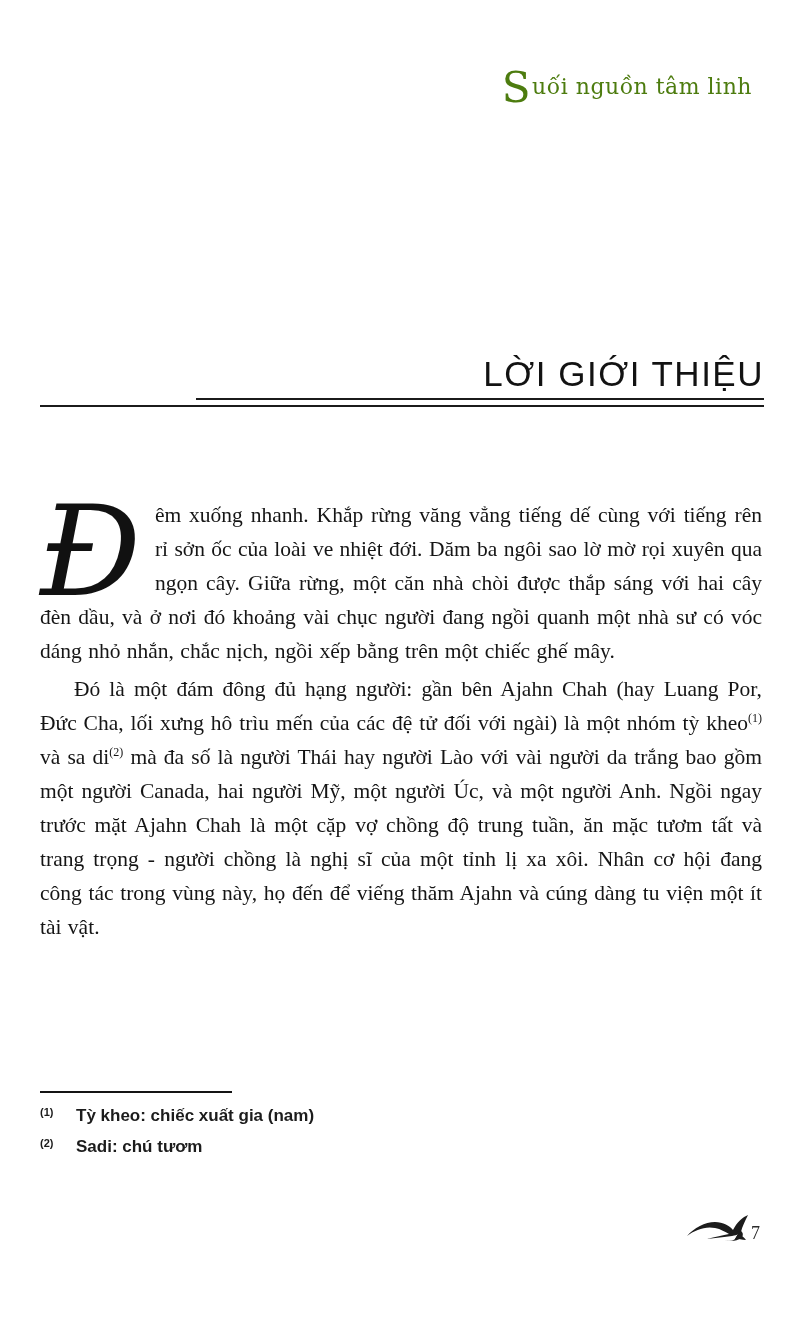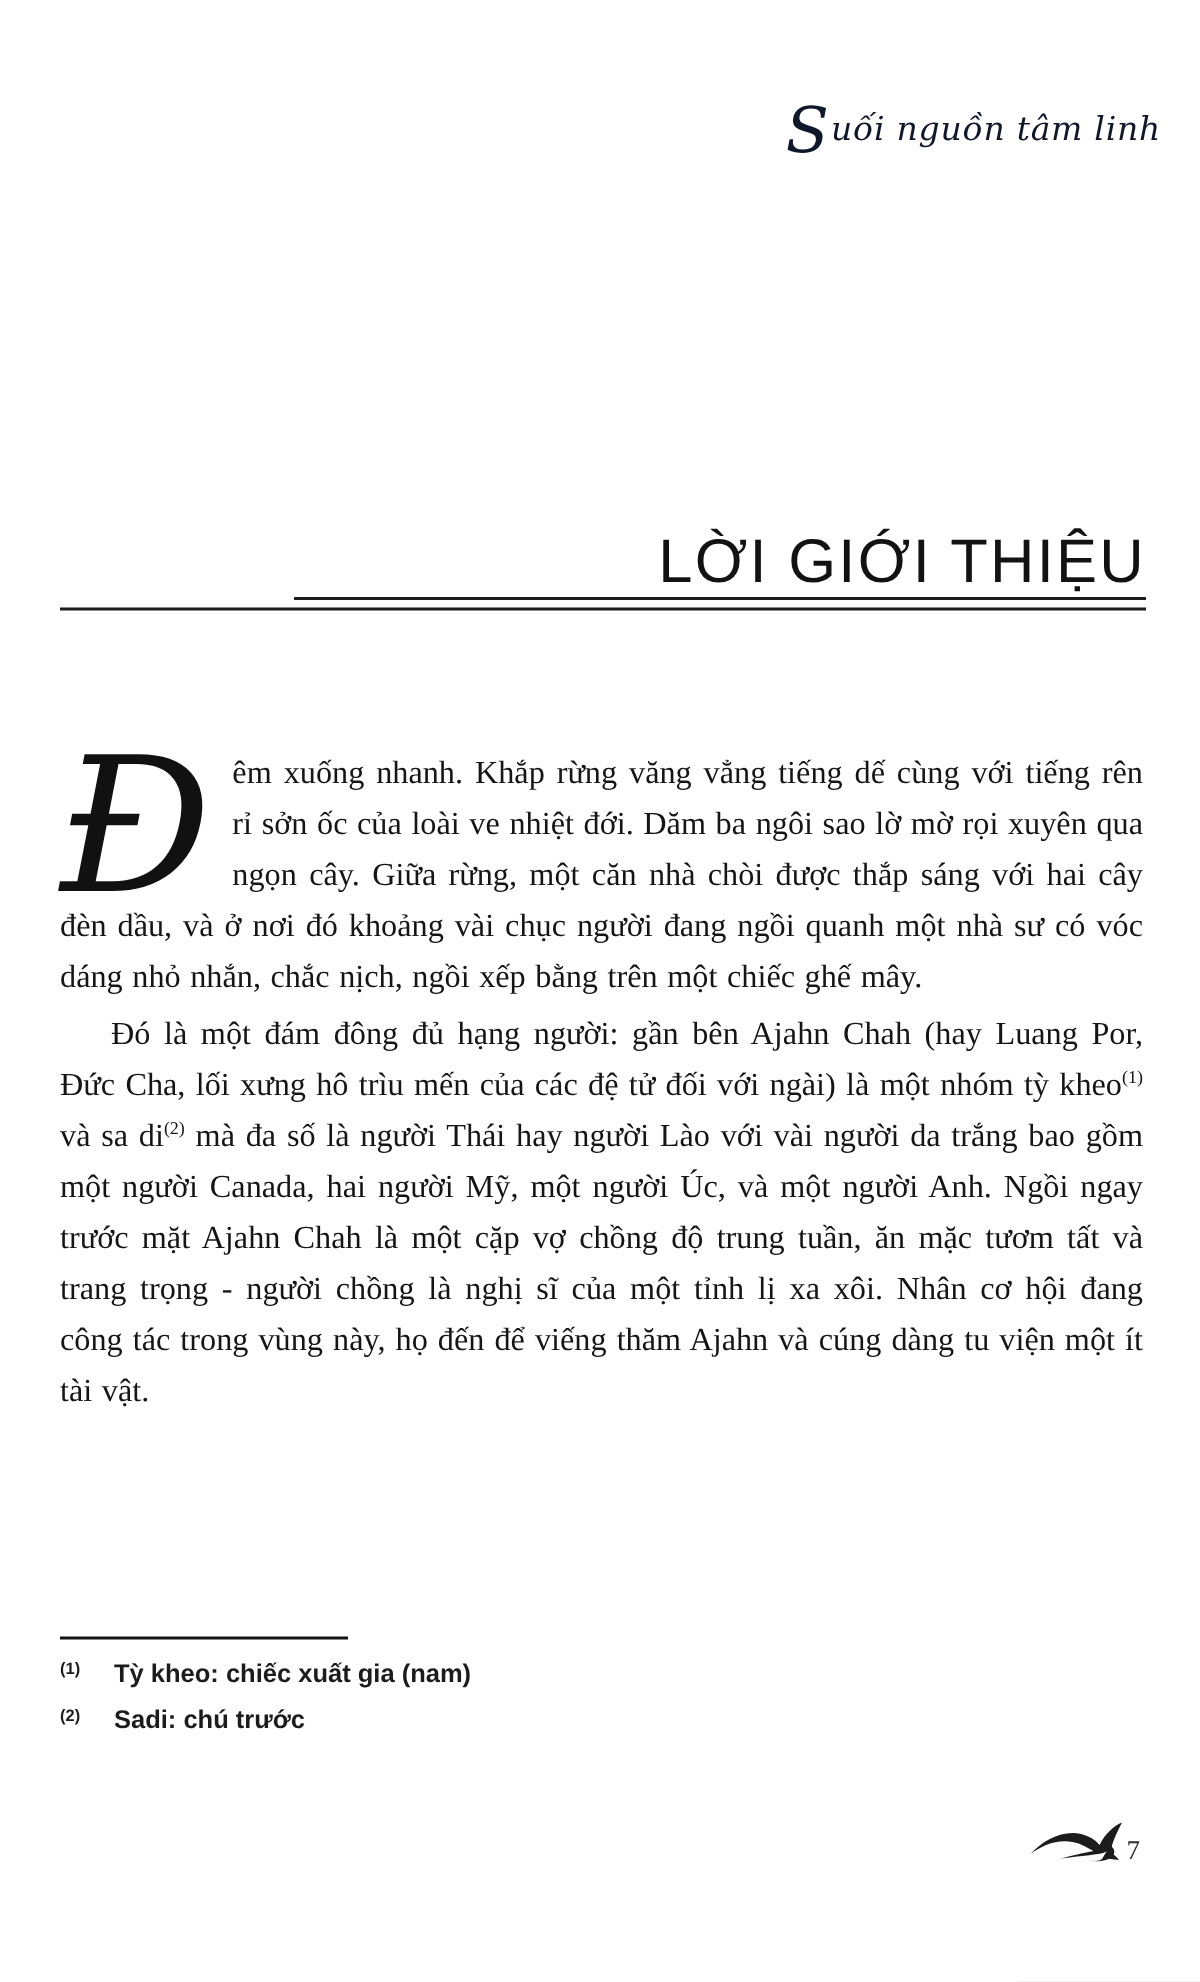--- a/index.html
+++ b/index.html
@@ -11,46 +11,45 @@
     background: #ffffff;
     font-family: "Liberation Serif", serif;
     color: #151515;
     overflow: hidden;
   }
 
   
   .running-header {
     position: absolute;
     top: 74px;
-    right: 26px;
+    right: 48px;
     font-family: "DejaVu Serif", serif;
-    font-style: italic;
     font-size: 22px;
-    color: #0f172a;
+    color: #4d7c0f;
     letter-spacing: 0.5px;
     white-space: nowrap;
   }
   .running-header .initial {
     font-size: 42px;
     line-height: 0;
     vertical-align: -8px;
     margin-right: 1px;
   }
 
   
   .title-block {
     position: absolute;
     top: 352px;
     left: 40px;
     right: 36px;
     text-align: right;
   }
   .chapter-title {
     font-family: "Liberation Sans", sans-serif;
-    font-size: 41px;
+    font-size: 35px;
     font-weight: 400;
     letter-spacing: 1.5px;
     color: #121212;
     line-height: 44px;
   }
   .rule-short {
     position: absolute;
     top: 398px;
     left: 196px;
     right: 36px;
@@ -165,21 +164,21 @@
 
   <div class="fn-rule"></div>
 
   <div class="footnotes">
     <div class="fn-row">
       <span class="fn-marker">(1)</span>
       <span class="fn-text">Tỳ kheo: chiếc xuất gia (nam)</span>
     </div>
     <div class="fn-row">
       <span class="fn-marker">(2)</span>
-      <span class="fn-text">Sadi: chú trước</span>
+      <span class="fn-text">Sadi: chú tươm</span>
     </div>
   </div>
 
   <div class="footer">
     <svg class="ornament" viewBox="0 0 64 40" xmlns="http://www.w3.org/2000/svg" aria-hidden="true">
       <path d="M2 28 C 10 22, 20 18, 30 20 C 36 21, 40 24, 44 26 C 38 27, 30 29, 22 31 C 30 30, 40 29, 47 28 C 50 27.5, 52 27, 53 26 L 50 31 C 48 33, 44 33, 40 32 C 46 33.5, 52 33, 56 30 C 58 28.5, 58.5 26, 57 24 C 55 21.5, 51 21, 48 22 C 45 18, 38 14, 30 14 C 20 14, 9 20, 2 28 Z" fill="#1c1c1c"></path>
       <path d="M48 22 C 52 14, 58 9, 63 7 C 60 13, 57 19, 56 24 Z" fill="#1c1c1c"></path>
       <path d="M53 26 C 56 27, 59 29, 61 32 C 57 31.5, 53 31, 50 31 Z" fill="#1c1c1c"></path>
     </svg>
     <span class="page-number">7</span>

